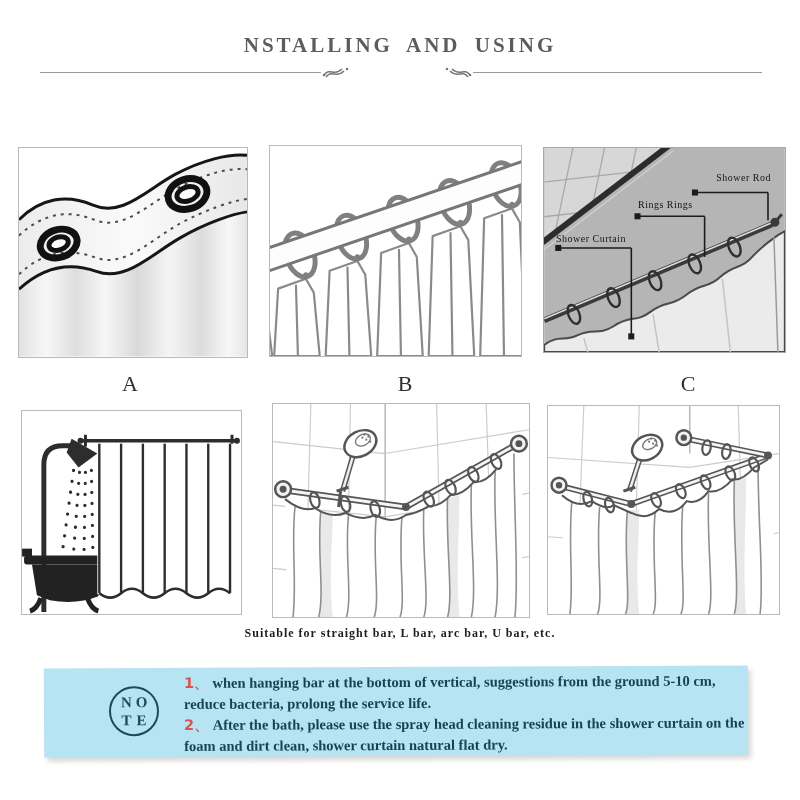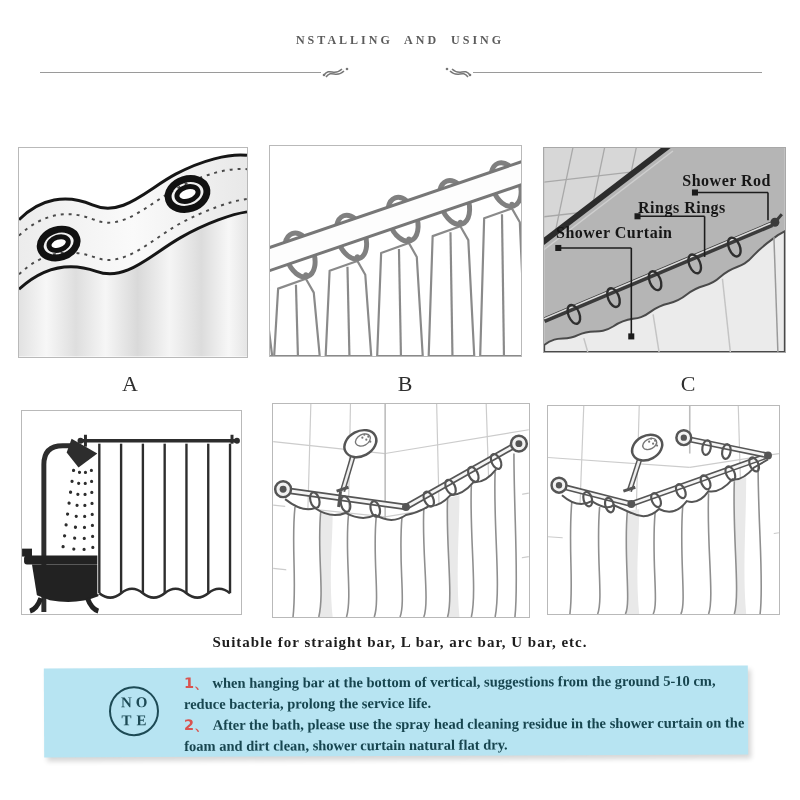--- a/index.html
+++ b/index.html
@@ -6,21 +6,21 @@
   body{
     width:800px;height:800px;position:relative;overflow:hidden;
     background:#ffffff;
     font-family:"Liberation Serif", serif;
   }
   .stage{position:absolute;inset:0;}
 
   
   .title{
     position:absolute;top:33px;left:0;width:100%;text-align:center;
-    font-size:12px;font-weight:600;letter-spacing:3px;word-spacing:6px;
+    font-size:21px;font-weight:600;letter-spacing:3px;word-spacing:6px;
     color:#5c5c5c;
   }
   .divider{position:absolute;top:64px;left:40px;width:722px;height:16px;
     display:flex;align-items:center;}
   .divider .dline{height:0;border-top:1.6px solid #9a9a9a;}
   .dline.left{width:281px;}
   .dline.right{flex:1;}
   .dspacer{width:92px;}
   .orn{width:30px;height:16px;flex:0 0 auto;}
   .orn.mirror{transform:scale(-1,1);}
@@ -34,29 +34,29 @@
   .panel-c{left:543px;top:147px;width:243px;height:206px;border-color:#a8a8a8;}
   .panel-s{left:21px;top:410px;width:221px;height:205px;}
   .panel-l{left:272px;top:403px;width:258px;height:215px;}
   .panel-u{left:547px;top:405px;width:233px;height:210px;}
 
   .rowlab{position:absolute;top:371px;width:44px;text-align:center;
     font-size:22px;font-weight:500;color:#2f2f2f;}
   .lab-a{left:108px;} .lab-b{left:383px;} .lab-c{left:666px;}
 
   
-  .clab{position:absolute;font-size:16px;font-weight:700;color:#161616;
+  .clab{position:absolute;font-size:10px;font-weight:400;color:#161616;
     letter-spacing:.5px;white-space:nowrap;text-align:center;}
   .clab-rod{right:14px;top:24px;}
   .clab-rings{left:94px;top:51px;}
-  .clab-curtain{left:12px;top:76px;}
+  .clab-curtain{left:12px;top:85px;}
 
   
   .caption{position:absolute;top:626px;left:0;width:100%;text-align:center;
-    font-size:15px;font-weight:700;letter-spacing:1px;color:#1d1d1d;margin-top:8px;}
+    font-size:12px;font-weight:700;letter-spacing:1px;color:#1d1d1d;}
 
   
   .note{position:absolute;left:44px;top:667px;width:704px;height:89px;
     background:#b7e4f2;box-shadow:3px 4px 5px rgba(0,0,0,.16);
     transform:rotate(-0.25deg);}
   .stamp{position:absolute;left:65px;top:18px;width:50px;height:50px;
     border:2.5px solid #1d4a55;border-radius:50%;box-sizing:border-box;
     display:grid;grid-template-columns:1fr 1fr;place-items:center;
     padding:5px 8px;color:#1d4a55;font-weight:700;font-size:15px;line-height:1;}
   .ntext{position:absolute;left:140px;top:5px;width:562px;

